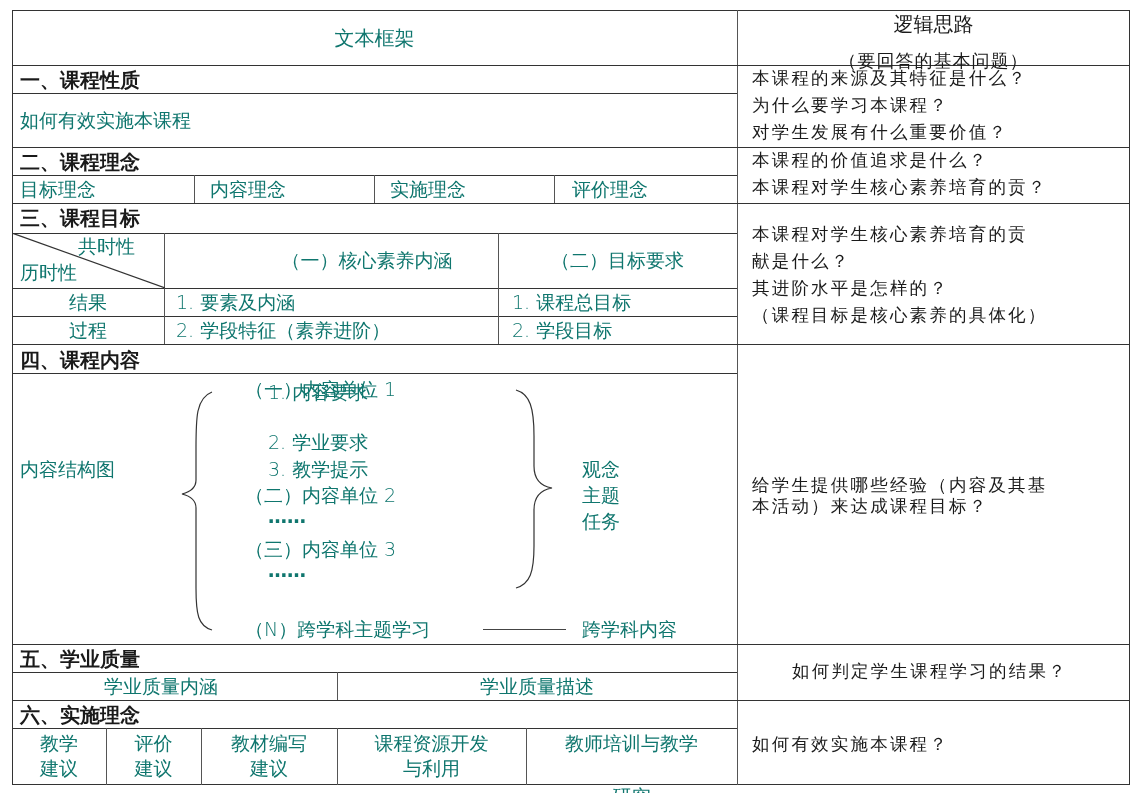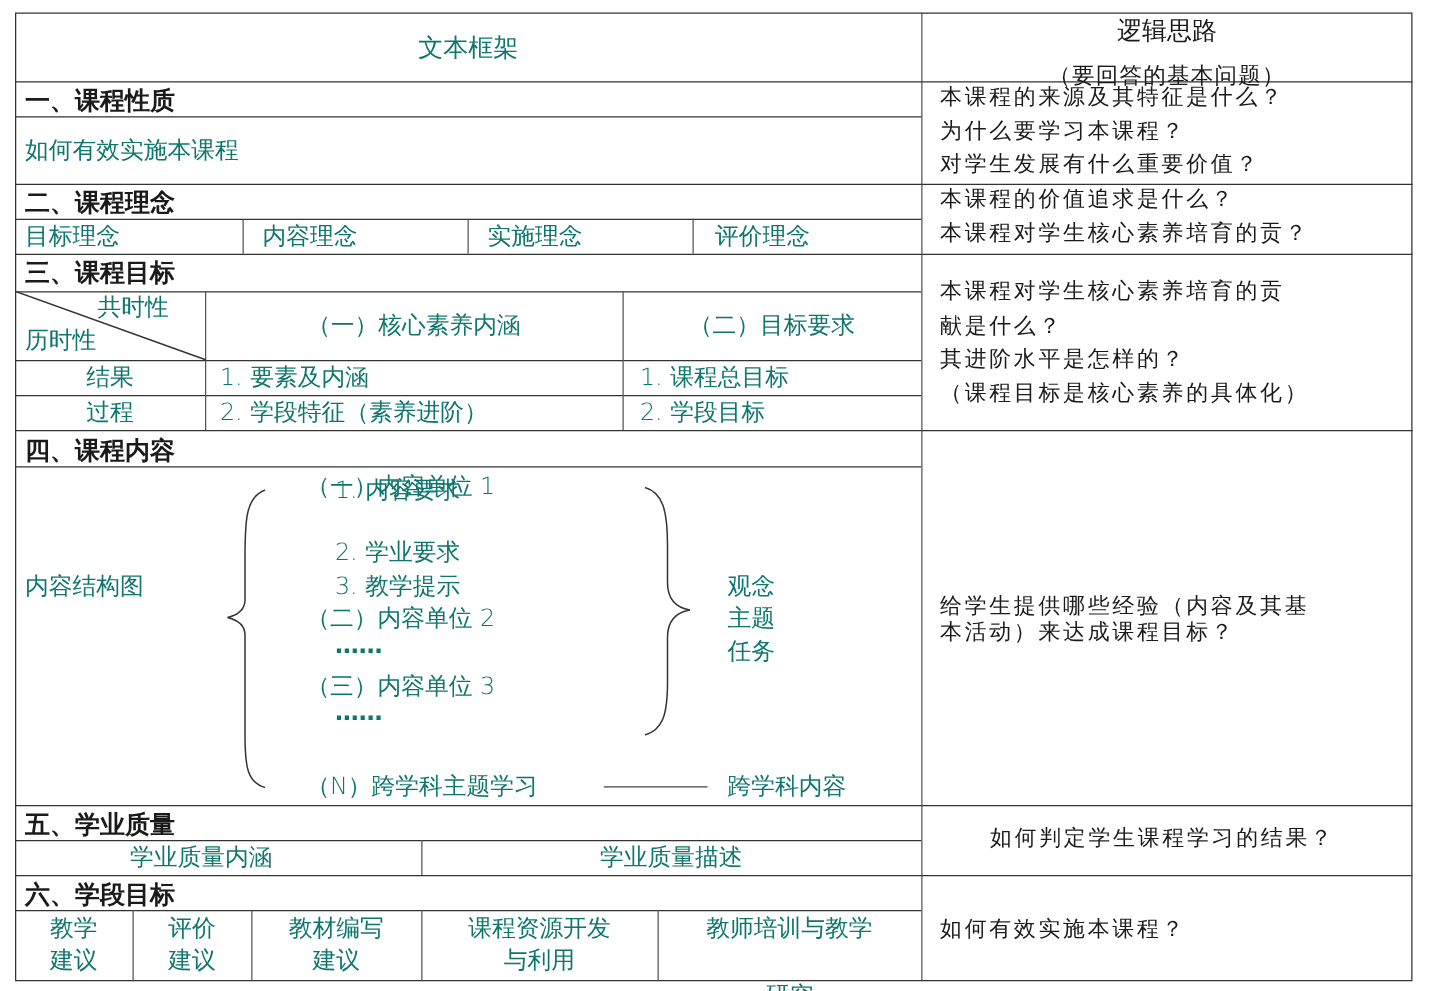--- a/index.html
+++ b/index.html
@@ -77,29 +77,29 @@
 <div class="t cell" style="left:20px; top:180px;">目标理念</div>
 <div class="t cell" style="left:210px; top:180px;">内容理念</div>
 <div class="t cell" style="left:390px; top:180px;">实施理念</div>
 <div class="t cell" style="left:572px; top:180px;">评价理念</div>
 <div class="t q" style="left:752px; top:152px;">本课程的价值追求是什么？</div>
 <div class="t q" style="left:752px; top:179px;">本课程对学生核心素养培育的贡？</div>
 
 <div class="t sec" style="left:20px; top:208px;">三、课程目标</div>
 <div class="t cell" style="left:78px; top:237px;">共时性</div>
 <div class="t cell" style="left:20px; top:263px;">历时性</div>
-<div class="t cell ctr" style="left:164px; width:334px; top:251px;">（一）核心素养内涵</div>
+<div class="t cell ctr" style="left:164px; width:334px; top:251px;padding-left:36px;">（一）核心素养内涵</div>
 <div class="t cell ctr" style="left:498px; width:239px; top:251px;">（二）目标要求</div>
 <div class="t cell ctr" style="left:12px; width:152px; top:293px;">结果</div>
 <div class="t cell" style="left:176px; top:293px;">1. 要素及内涵</div>
 <div class="t cell" style="left:512px; top:293px;">1. 课程总目标</div>
 <div class="t cell ctr" style="left:12px; width:152px; top:321px;">过程</div>
 <div class="t cell" style="left:176px; top:321px;">2. 学段特征（素养进阶）</div>
 <div class="t cell" style="left:512px; top:321px;">2. 学段目标</div>
-<div class="t q" style="left:752px; top:226px;font-family:Liberation Mono, monospace;">本课程对学生核心素养培育的贡</div>
+<div class="t q" style="left:752px; top:226px;">本课程对学生核心素养培育的贡</div>
 <div class="t q" style="left:752px; top:253px;">献是什么？</div>
 <div class="t q" style="left:752px; top:280px;">其进阶水平是怎样的？</div>
 <div class="t q" style="left:752px; top:307px;">（课程目标是核心素养的具体化）</div>
 
 <div class="t sec" style="left:20px; top:350px;">四、课程内容</div>
 <div class="t cell" style="left:20px; top:460px;">内容结构图</div>
 
 <svg class="abs" style="left:178px; top:388px;" width="40" height="246">
   <path d="M34 4 C 18 10, 18 30, 18 60 L 18 92 C 18 100, 12 104, 4 106 C 12 108, 18 112, 18 120 L 18 200 C 18 226, 20 238, 34 242" fill="none" stroke="#333" stroke-width="1.2"></path>
 </svg>
@@ -126,21 +126,21 @@
 <div class="t cell" style="left:582px; top:620px;">跨学科内容</div>
 
 <div class="t q" style="left:752px; top:477px;">给学生提供哪些经验（内容及其基</div>
 <div class="t q" style="left:752px; top:498px;text-align:center;">本活动）来达成课程目标？</div>
 
 <div class="t sec" style="left:20px; top:649px;">五、学业质量</div>
 <div class="t cell" style="left:104px; top:677px;">学业质量内涵</div>
 <div class="t cell ctr" style="left:337px; width:400px; top:677px;">学业质量描述</div>
 <div class="t q" style="left:752px; top:663px;margin-left:40px;">如何判定学生课程学习的结果？</div>
 
-<div class="t sec" style="left:20px; top:705px;">六、学段目标</div>
+<div class="t sec" style="left:20px; top:705px;">六、实施理念</div>
 
 <div class="t cell ctr" style="left:12px; width:94px; top:734px;">教学</div>
 <div class="t cell ctr" style="left:12px; width:94px; top:759px;">建议</div>
 <div class="t cell ctr" style="left:106px; width:95px; top:734px;">评价</div>
 <div class="t cell ctr" style="left:106px; width:95px; top:759px;">建议</div>
 <div class="t cell ctr" style="left:201px; width:136px; top:734px;">教材编写</div>
 <div class="t cell ctr" style="left:201px; width:136px; top:759px;">建议</div>
 <div class="t cell ctr" style="left:337px; width:189px; top:734px;">课程资源开发</div>
 <div class="t cell ctr" style="left:337px; width:189px; top:759px;">与利用</div>
 <div class="t cell ctr" style="left:526px; width:211px; top:734px;">教师培训与教学</div>

